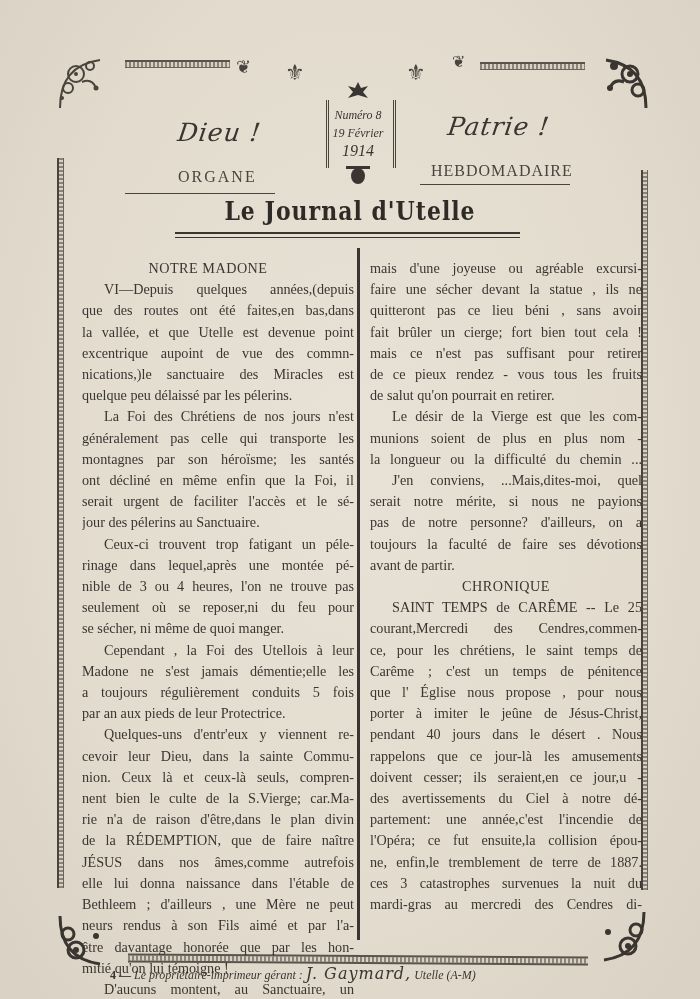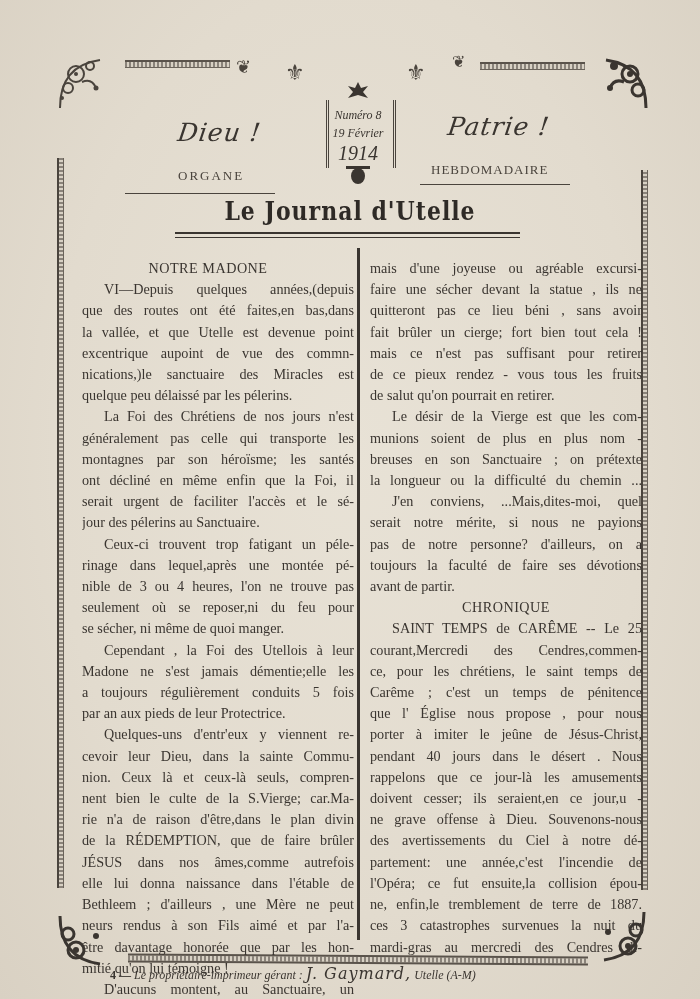--- a/index.html
+++ b/index.html
@@ -20,21 +20,21 @@
   .corner { position:absolute; width:64px; height:64px; color:#4a443d; }
   .corner svg { width:100%; height:100%; }
 
   
   .masthead-box { position:absolute; left:318px; top:82px; width:80px; height:100px; }
   .masthead-box .frame { position:absolute; left:8px; top:18px; width:64px; height:68px; border-left:3px double #4a443d; border-right:3px double #4a443d; }
   .masthead-box .crest { position:absolute; left:28px; top:0; width:24px; height:20px; }
   .masthead-box .foot { position:absolute; left:28px; top:84px; width:24px; height:18px; }
   .num-line { position:absolute; left:0; width:80px; text-align:center; font-style:italic; font-size:12px; color:#3a3530; }
   .motto { position:absolute; font-style:italic; font-size:25px; color:#3a3530; font-family:"DejaVu Serif", serif; transform:skewX(-8deg); letter-spacing:1px; }
-  .label-caps { position:absolute; font-size:13px; letter-spacing:2px; color:#4a443d; font-family:"Liberation Serif", serif; }
+  .label-caps { position:absolute; font-size:16px; letter-spacing:2px; color:#4a443d; font-family:"Liberation Serif", serif; }
   .hline { position:absolute; height:0; border-top:1.5px solid #4a443d; }
   .title { position:absolute; left:0; width:700px; top:198px; text-align:center; font-family:"DejaVu Serif", serif; font-weight:bold; font-size:22px; letter-spacing:1px; color:#2e2a26; transform:scaleY(1.15); }
   .title-rule { position:absolute; left:175px; width:345px; top:232px; height:3px; border-top:2px solid #3a3530; border-bottom:1px solid #3a3530; }
 
   
   .col { position:absolute; top:258px; font-size:14.2px; line-height:21.2px; color:#3a3530; text-align:justify; }
   .col-left { left:82px; width:272px; }
   .col-right { left:370px; width:272px; }
   .col .line { display:block; text-align:justify; text-align-last:justify; white-space:nowrap; overflow:hidden; }
   .col .line.last { text-align-last:left; }
@@ -125,21 +125,21 @@
 
   <div class="masthead-box">
     <svg class="crest" viewBox="0 0 24 20">
         <g fill="#3a3530">
           <path d="M12 0 L15 6 L22 4 L17 10 L22 16 L12 13 L2 16 L7 10 L2 4 L9 6 Z"></path>
         </g>
       </svg>
     <div class="frame"></div>
     <div class="num-line" style="top:26px;">Numéro 8</div>
     <div class="num-line" style="top:44px;">19 Février</div>
-    <div class="num-line" style="top:60px;font-size:20px;">1914</div>
+    <div class="num-line" style="top:60px;font-size:16px;">1914</div>
     <svg class="foot" viewBox="0 0 24 18">
         <g fill="#3a3530">
           <ellipse cx="12" cy="10" rx="7" ry="8"></ellipse>
           <rect x="0" y="0" width="24" height="3"></rect>
         </g>
       </svg>
   </div>
 
   <div class="motto" style="left:178px;top:118px;">Dieu !</div>
   <div class="motto" style="left:448px;top:112px;">Patrie !</div>
@@ -174,59 +174,57 @@
     <span class="line last">se sécher, ni même de quoi manger.</span>
     <span class="line indent">Cependant , la Foi des Utellois à leur</span>
     <span class="line">Madone ne s'est jamais démentie;elle les</span>
     <span class="line">a toujours régulièrement conduits 5 fois</span>
     <span class="line last">par an aux pieds de leur Protectrice.</span>
     <span class="line indent">Quelques-uns d'entr'eux y viennent re-</span>
     <span class="line">cevoir leur Dieu, dans la sainte Commu-</span>
     <span class="line">nion. Ceux là et ceux-là seuls, compren-</span>
     <span class="line">nent bien le culte de la S.Vierge; car.Ma-</span>
     <span class="line">rie n'a de raison d'être,dans le plan divin</span>
-    <span class="line">de la RÉDEMPTION, que de faire brûler</span>
+    <span class="line">de la RÉDEMPTION, que de faire naître</span>
     <span class="line">JÉSUS dans nos âmes,comme autrefois</span>
     <span class="line">elle lui donna naissance dans l'étable de</span>
     <span class="line">Bethleem ; d'ailleurs , une Mère ne peut</span>
     <span class="line">neurs rendus à son Fils aimé et par l'a-</span>
     <span class="line">être davantage honorée que par les hon-</span>
     <span class="line last">mitié qu'on lui témoigne !</span>
     <span class="line indent">D'aucuns montent, au Sanctuaire, un</span>
 
   </div>
 
   <div class="col col-right">
     <span class="line">mais d'une joyeuse ou agréable excursi-</span>
     <span class="line">faire une sécher devant la statue , ils ne</span>
     <span class="line">quitteront pas ce lieu béni , sans avoir</span>
     <span class="line">fait brûler un cierge; fort bien tout cela !</span>
     <span class="line">mais ce n'est pas suffisant pour retirer</span>
     <span class="line">de ce pieux rendez - vous tous les fruits</span>
     <span class="line last">de salut qu'on pourrait en retirer.</span>
     <span class="line indent">Le désir de la Vierge est que les com-</span>
     <span class="line">munions soient de plus en plus nom -</span>
-    <span class="line">breuses en son Sanctuaire ; on prétexte</span>
     <span class="line">la longueur ou la difficulté du chemin ...</span>
     <span class="line indent">J'en conviens, ...Mais,dites-moi, quel</span>
     <span class="line">serait notre mérite, si nous ne payions</span>
     <span class="line">pas de notre personne? d'ailleurs, on a</span>
     <span class="line">toujours la faculté de faire ses dévotions</span>
     <span class="line last">avant de partir.</span>
     <span class="line center section-head">CHRONIQUE</span>
     <span class="line indent">SAINT TEMPS de CARÊME -- Le 25</span>
     <span class="line">courant,Mercredi des Cendres,commen-</span>
     <span class="line">ce, pour les chrétiens, le saint temps de</span>
     <span class="line">Carême ; c'est un temps de pénitence</span>
     <span class="line">que l' Église nous propose , pour nous</span>
     <span class="line">porter à imiter le jeûne de Jésus-Christ,</span>
     <span class="line">pendant 40 jours dans le désert . Nous</span>
     <span class="line">rappelons que ce jour-là les amusements</span>
     <span class="line">doivent cesser; ils seraient,en ce jour,u -</span>
-    <span class="line">ne grave offense à Dieu. Souvenons-nous</span>
     <span class="line">des avertissements du Ciel à notre dé-</span>
     <span class="line">partement: une année,c'est l'incendie de</span>
     <span class="line">l'Opéra; ce fut ensuite,la collision épou-</span>
     <span class="line">ne, enfin,le tremblement de terre de 1887.</span>
     <span class="line">ces 3 catastrophes survenues la nuit du</span>
     <span class="line">mardi-gras au mercredi des Cendres di-</span>
 
   </div>
 
   <div class="footer">

